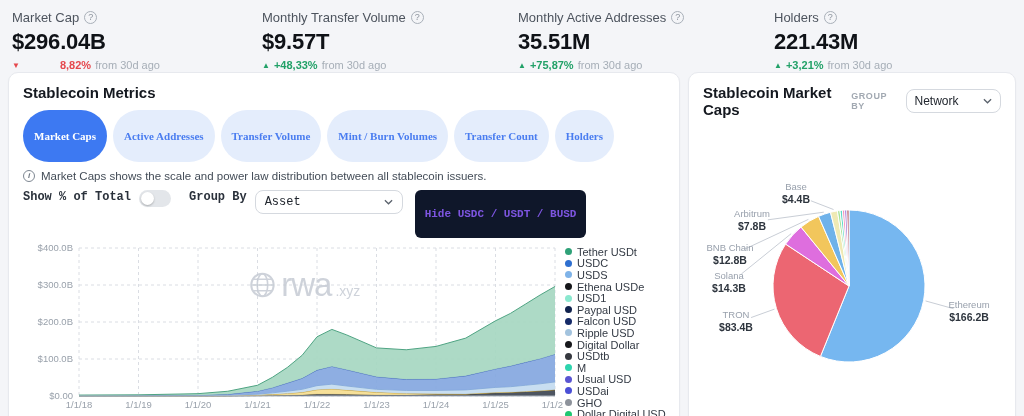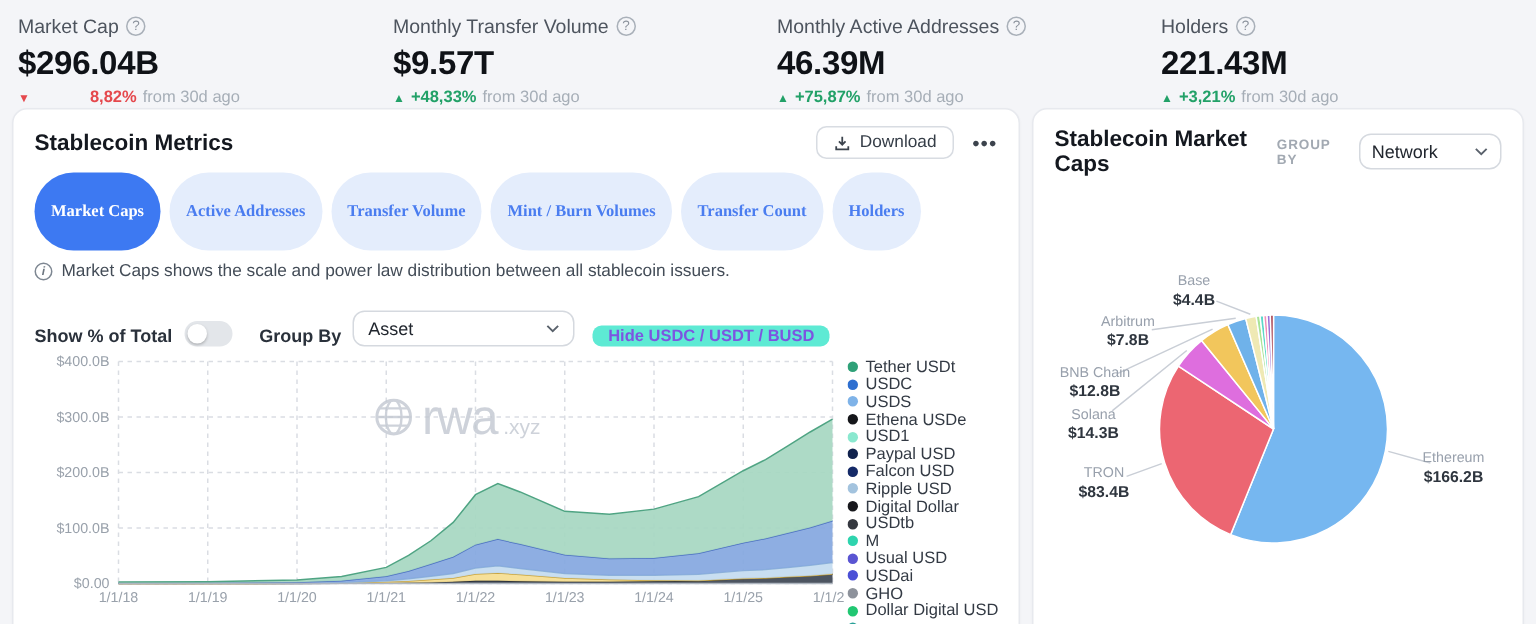--- a/index.html
+++ b/index.html
@@ -28,28 +28,28 @@
   .download-btn { display:flex; align-items:center; gap:6px; border:1px solid #d8dce2; background:#fff; border-radius:7px; padding:4px 11px; font-size:11.5px; color:#353d47; font-family:inherit; cursor:pointer; }
   .dots { border:none; background:none; font-size:13px; font-weight:700; letter-spacing:1px; color:#3c434d; cursor:pointer; font-family:inherit; }
 
   .tabs { display:flex; gap:6px; margin-top:9px; }
   .tab { border:none; border-radius:999px; padding:20px 11px; font-size:11px; font-weight:600; background:#e4edfc; color:#4a7df0; font-family:Liberation Serif, serif; cursor:pointer; white-space:nowrap; }
   .tab.active { background:#3d79f2; color:#fff; }
 
   .info-row { display:flex; align-items:center; gap:6px; margin-top:8px; font-size:11.5px; color:#434c57; }
   .info-icon { flex:0 0 auto; width:12px; height:12px; border:1px solid #7e8792; border-radius:50%; font-size:8px; line-height:10px; text-align:center; color:#6d7680; font-style:italic; font-weight:700; }
 
-  .controls-row { display:flex; align-items:flex-end; gap:8px; margin-top:20px; }
+  .controls-row { display:flex; align-items:flex-start; gap:8px; margin-top:8px;font-family:Liberation Mono, monospace; }
   .ctrl-label { font-size:12px; font-weight:600; color:#2a313b; }
   .ctrl-label.gb { margin-left:10px; }
   .toggle { width:32px; height:17px; background:#e3e6ea; border-radius:999px; position:relative; cursor:pointer; display:inline-block; }
   .toggle .knob { position:absolute; left:2px; top:2px; width:13px; height:13px; background:#fff; border-radius:50%; box-shadow:0 1px 2px rgba(0,0,0,.25); }
   .select { display:inline-flex; align-items:center; justify-content:space-between; gap:8px; border:1px solid #d5d9df; background:#fff; border-radius:8px; padding:4px 9px; font-size:12px; color:#21262e; width:148px; font-family:inherit; cursor:pointer; }
   .select.sm { width:106px; padding:4px 8px; }
-  .hide-pill { border:none; background:#5eead4; color:#7d55e0; font-size:11px; font-weight:600; border-radius:6px; padding:1px 10px; margin-left:4px; font-family:inherit; cursor:pointer; }
+  .hide-pill { border:none; background:#0f172a; color:#7d55e0; font-size:11px; font-weight:600; border-radius:6px; padding:18px 10px; margin-left:4px; font-family:inherit; cursor:pointer; }
 
   .chart-row { display:flex; margin-top:4px; }
   .chart-wrap { position:relative; width:540px; }
   #area-svg { width:540px; height:172px; display:block; }
   .tick { font-size:9.5px; fill:#99a1ab; font-family:"Liberation Sans",sans-serif; }
   .brush-tick { font-size:8.5px; fill:#5d6470; font-family:"Liberation Sans",sans-serif; }
 
   .legend-col { width:104px; padding-left:2px; padding-top:4px; }
   .legend { max-height:178px; overflow:hidden; }
   .legend-item { display:flex; align-items:center; gap:5px; height:11.6px; cursor:pointer; }
@@ -110,21 +110,21 @@
           <span class="tri up">▲</span>
           <span class="pct up">+48,33%</span>
           <span class="since">from 30d ago</span>
         </div>
       </div>
       <div class="stat">
         <div class="stat-label">
           <span>Monthly Active Addresses</span>
           <span class="qicon">?</span>
         </div>
-        <div class="stat-value">46.39M</div>
+        <div class="stat-value">35.51M</div>
         <div class="stat-delta">
           <span class="tri up">▲</span>
           <span class="pct up">+75,87%</span>
           <span class="since">from 30d ago</span>
         </div>
       </div>
       <div class="stat">
         <div class="stat-label">
           <span>Holders</span>
           <span class="qicon">?</span>
@@ -136,30 +136,20 @@
           <span class="since">from 30d ago</span>
         </div>
       </div>
     </div>
 
   <div class="cards">
 
     <section class="card card-left">
       <div class="panel-header">
         <h2>Stablecoin Metrics</h2>
-        <div class="header-actions">
-          <button class="download-btn">
-            <svg class="dl-icon" width="11" height="11" viewBox="0 0 12 12">
-                <path d="M6 1.2v5.6M3.6 4.6L6 7l2.4-2.4" fill="none" stroke="#3c434d" stroke-width="1.3"></path>
-                <path d="M1.6 8.2v2.2h8.8V8.2" fill="none" stroke="#3c434d" stroke-width="1.3"></path>
-              </svg>
-            <span>Download</span>
-          </button>
-          <button class="dots">•••</button>
-        </div>
       </div>
 
       <div class="tabs" id="tabs">
           <button class="tab active">Market Caps</button>
           <button class="tab">Active Addresses</button>
           <button class="tab">Transfer Volume</button>
           <button class="tab">Mint / Burn Volumes</button>
           <button class="tab">Transfer Count</button>
           <button class="tab">Holders</button>
         </div>

